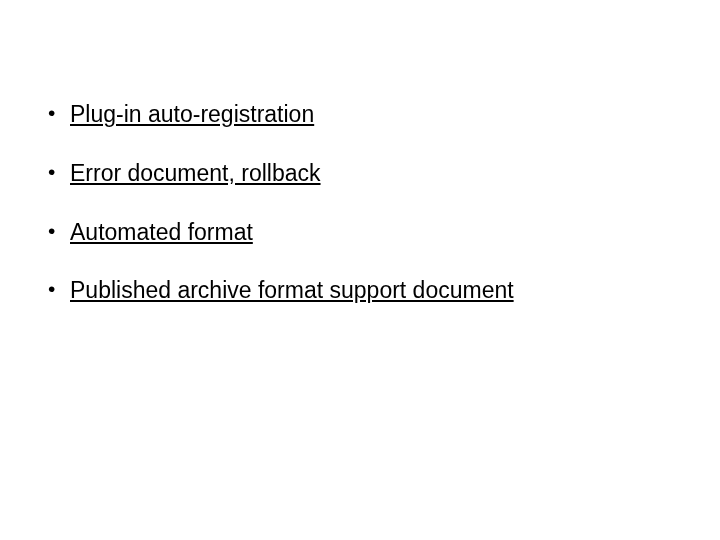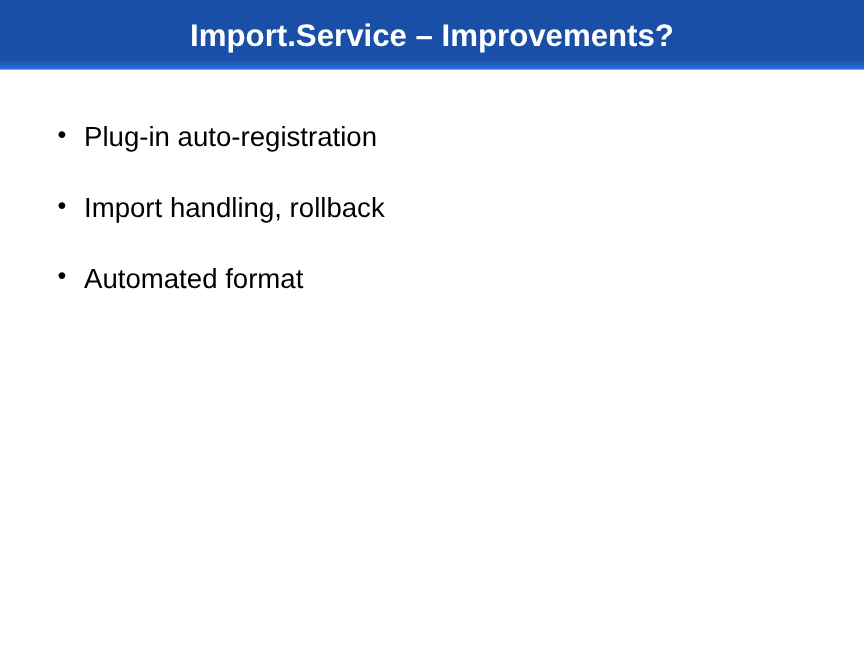--- a/index.html
+++ b/index.html
@@ -37,20 +37,21 @@
   .content {
     position: absolute;
     top: 100px;
     left: 48px;
     right: 48px;
   }
   .bullet-list {
     list-style: none;
     padding: 0;
     margin: 0;
+    text-decoration: underline;
   }
   .bullet-item {
     font-size: 23px;
     color: #000000;
     margin-bottom: 30px;
     line-height: 1.25;
     position: relative;
     padding-left: 22px;
   }
   .bullet-item::before {
@@ -59,23 +60,21 @@
     left: 0;
     top: 0;
     font-size: 21px;
     color: #000000;
   }
 </style>
 </head>
 <body>
 
 <div class="slide">
-  <div class="title-bar">
-    <div class="title-text">Import.Service – Improvements?</div>
-  </div>
   <div class="content">
     <ul class="bullet-list">
       <li class="bullet-item">Plug-in auto-registration</li>
-      <li class="bullet-item">Import handling, rollback</li>
+      <li class="bullet-item">Error document, rollback</li>
       <li class="bullet-item">Automated format</li>
+      <li class="bullet-item">Published archive format support document</li>
     </ul>
   </div>
 </div>
 
 </body></html>

